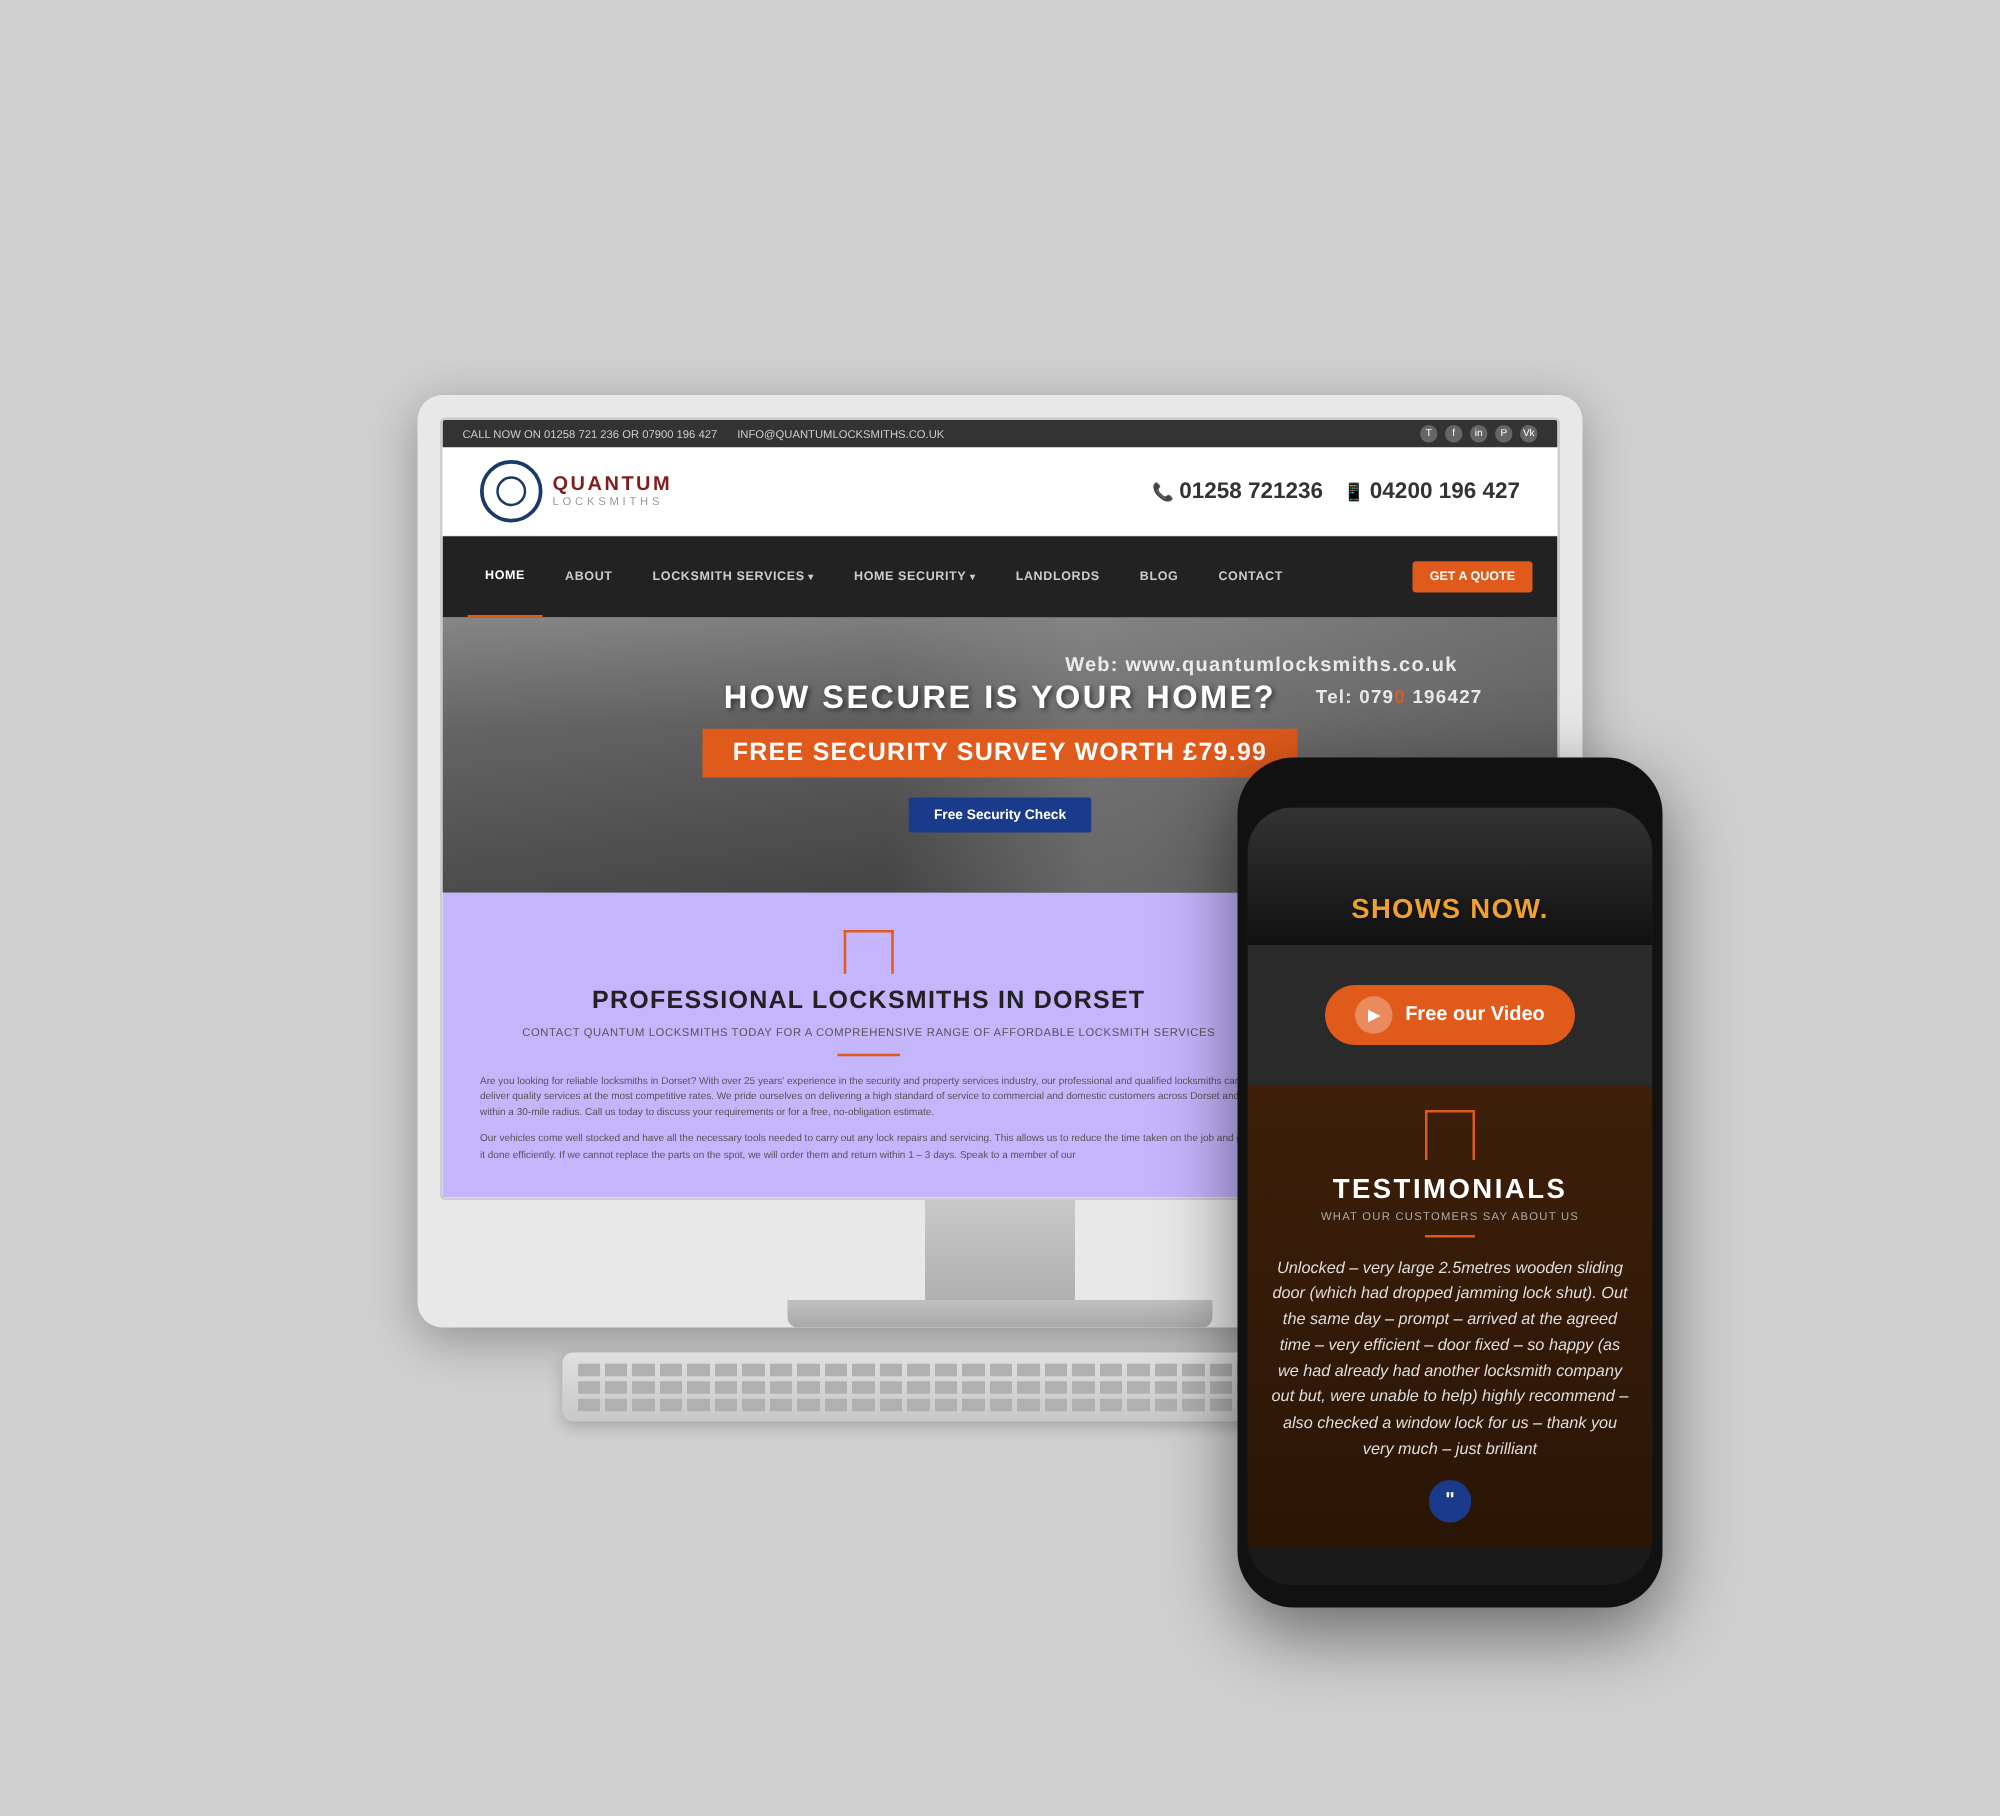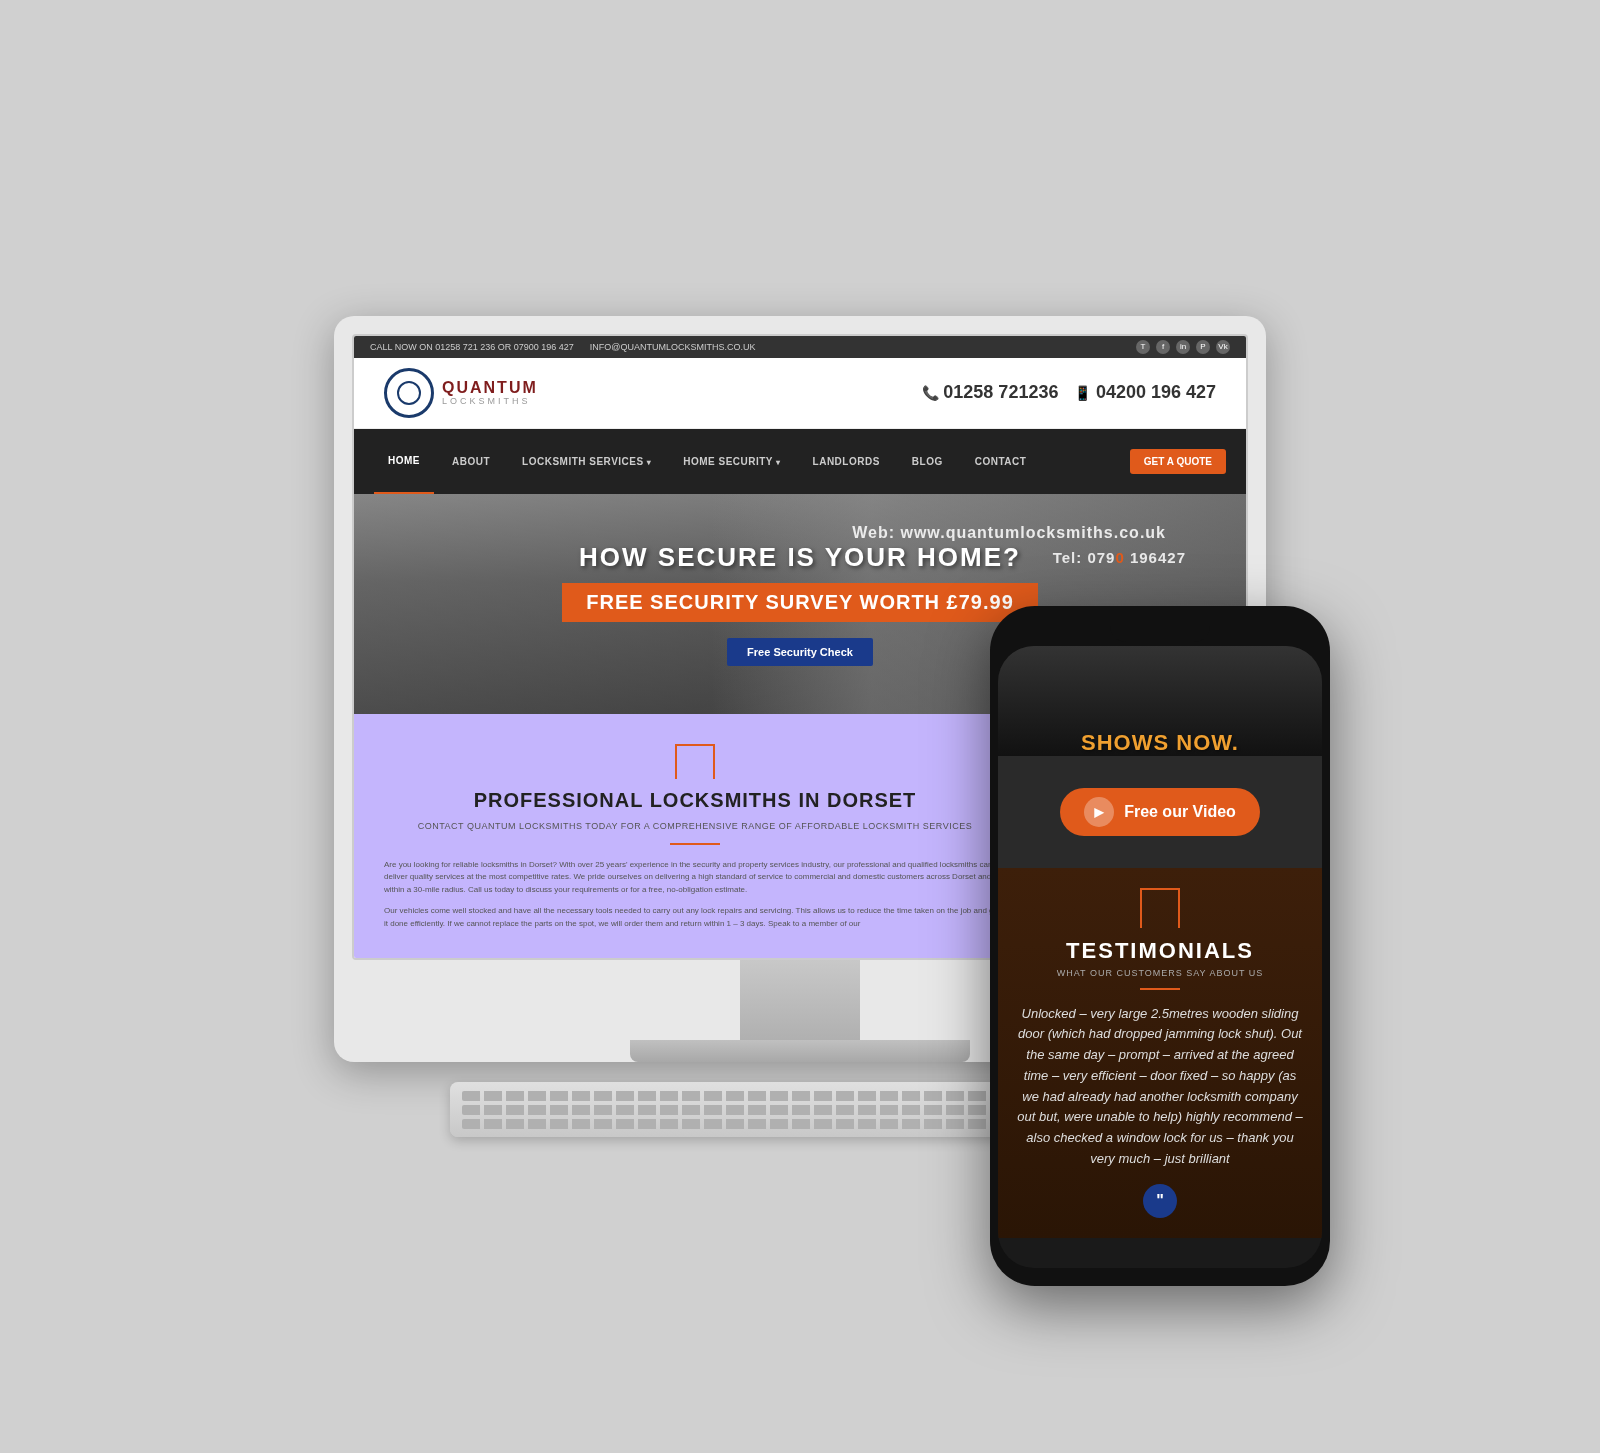--- a/index.html
+++ b/index.html
@@ -393,21 +393,21 @@
       overflow: hidden;
       position: relative;
     }
 
     .phone-hero-section {
       height: 110px;
       background: linear-gradient(180deg, #333 0%, #111 100%);
       display: flex;
       align-items: flex-end;
       justify-content: center;
-      padding-bottom: 0;
+      padding-bottom: 16px;
     }
 
     .phone-shows-text {
       color: #f0a030;
       font-size: 22px;
       font-weight: bold;
       text-transform: uppercase;
       letter-spacing: 1px;
       text-shadow: 1px 1px 3px rgba(0,0,0,0.5);
     }

